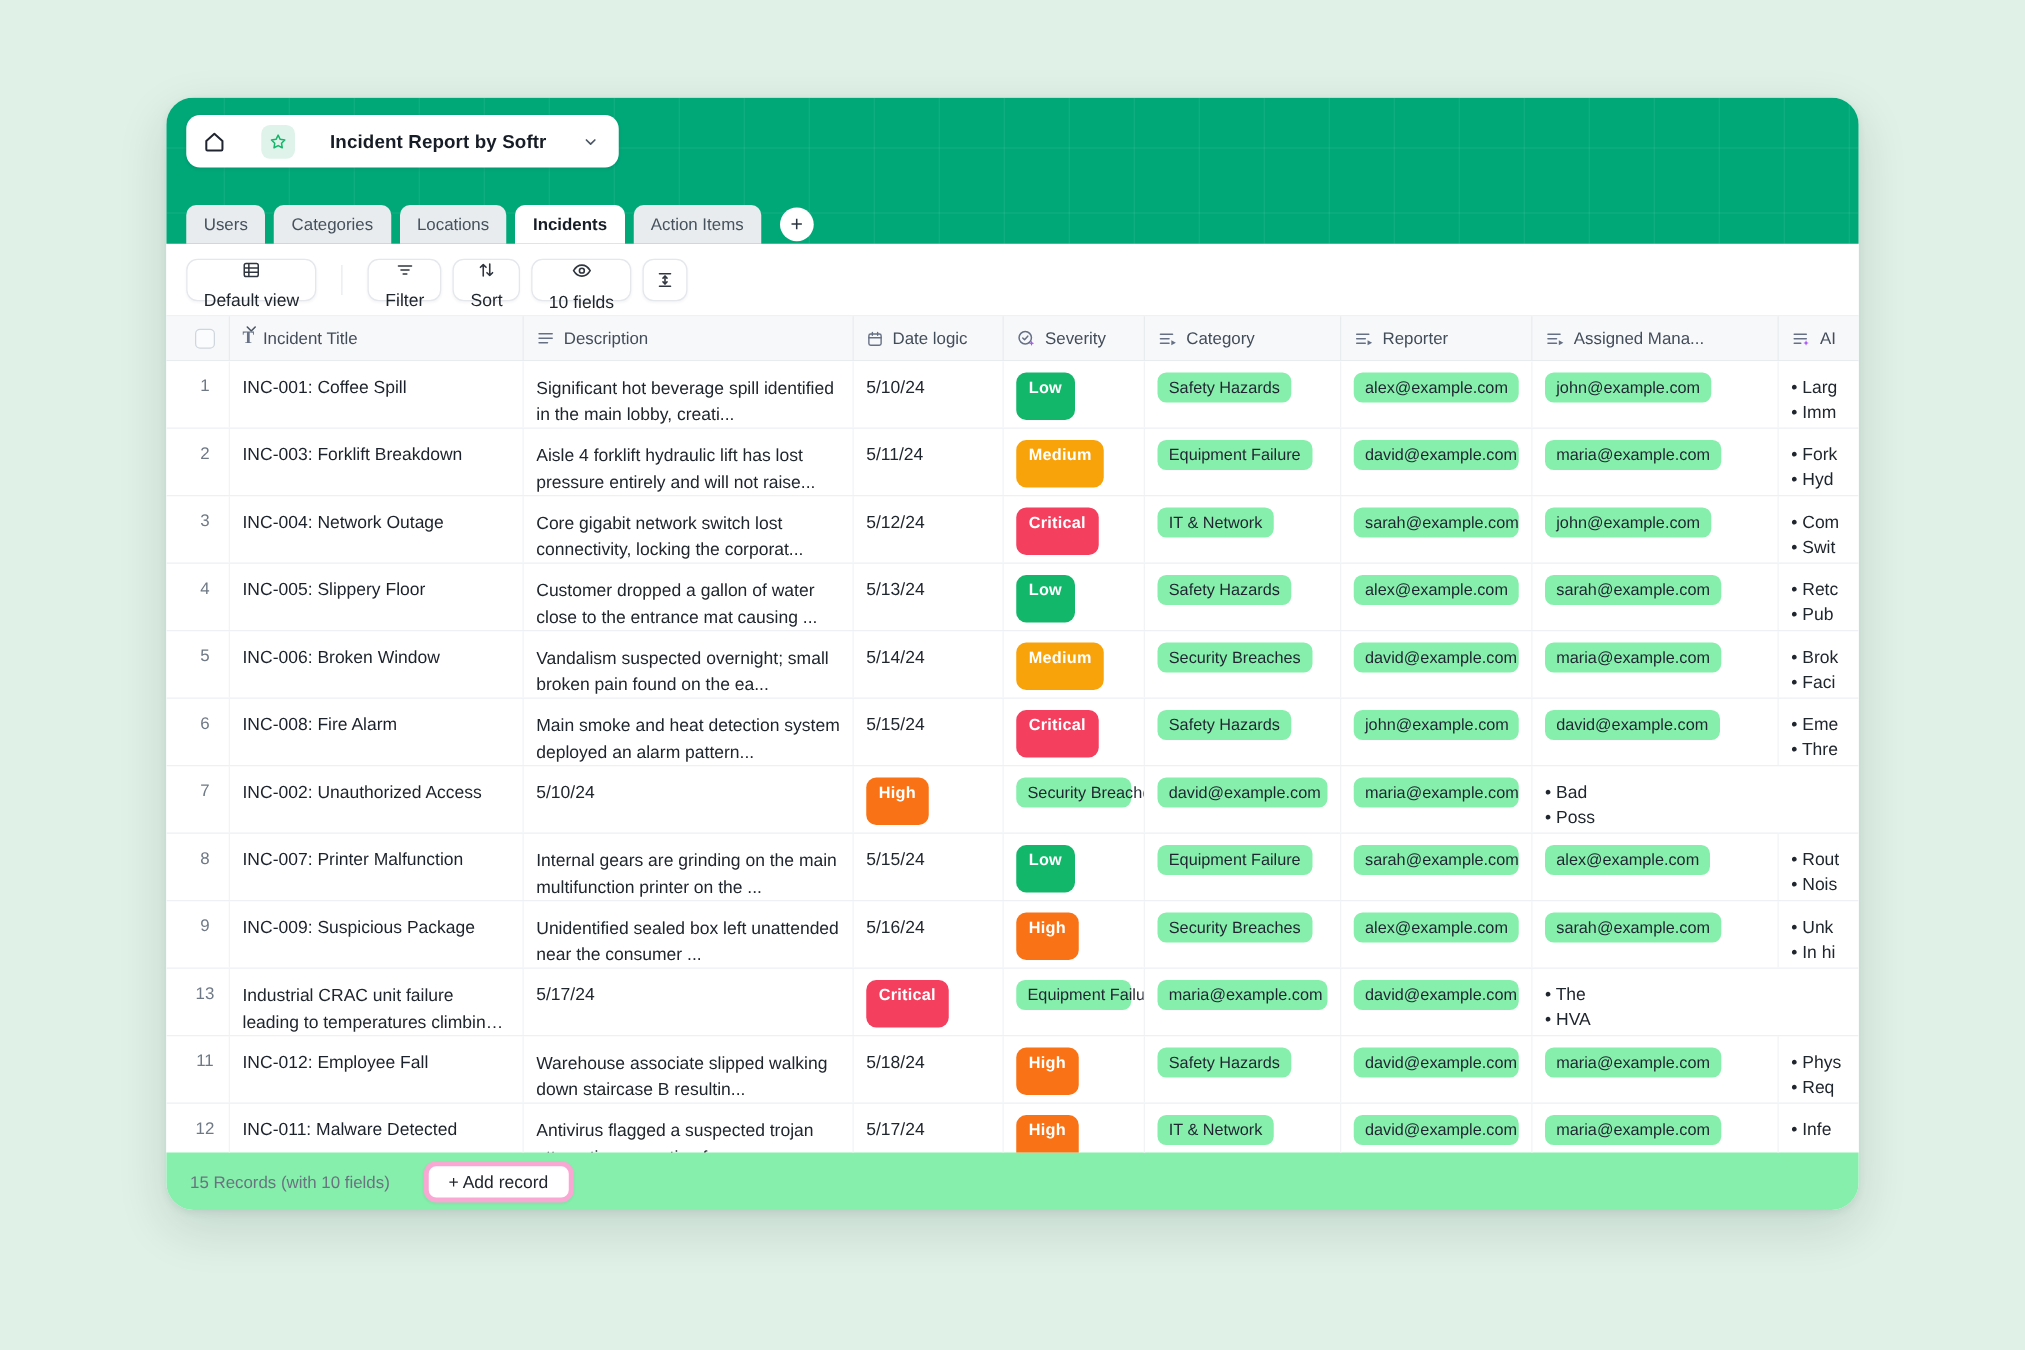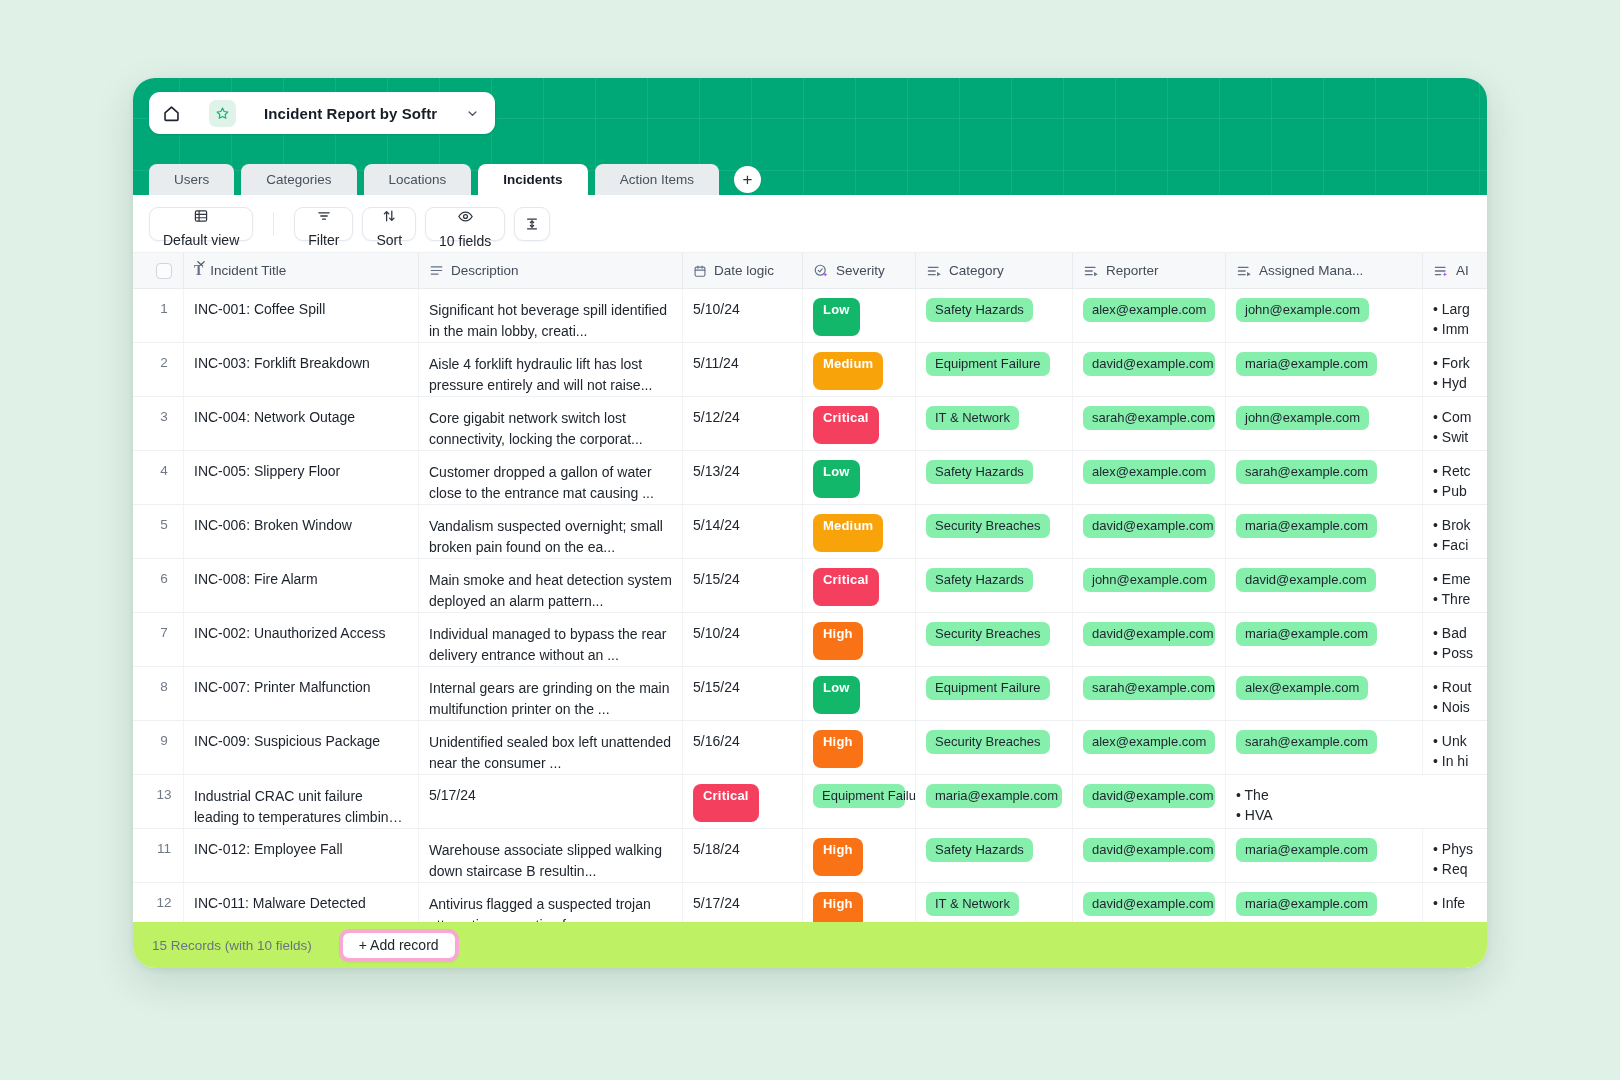--- a/index.html
+++ b/index.html
@@ -38,21 +38,21 @@
   .title-pill .app-title { font-size:15px; font-weight:700; color:#171D26; letter-spacing:.1px; }
   .star-badge {
     width:27px; height:27px; border-radius:7px; background:#DFF3EA;
     display:flex; align-items:center; justify-content:center;
   }
   .tabs {
     position:absolute; left:16px; bottom:0;
     display:flex; align-items:flex-end; gap:7px;
   }
   .tab {
-    height:31px; padding:0 25px; border-radius:8px 8px 0 0;
+    height:31px; padding:0 14px; border-radius:8px 8px 0 0;
     background:#E8ECEE; color:#46515D; font-size:13.5px; font-weight:500;
     display:flex; align-items:center; cursor:pointer; white-space:nowrap;
   }
   .tab.active { background:#fff; color:#171D26; font-weight:700; }
   .add-tab {
     width:27px; height:27px; border-radius:50%; background:#fff;
     display:flex; align-items:center; justify-content:center;
     font-size:17px; color:#2A3440; margin-left:8px; margin-bottom:2px; cursor:pointer;
   }
   
@@ -100,21 +100,21 @@
   .badge {
     display:inline-block; margin-top:9px; padding:4px 10px 19px; border-radius:8px;
     color:#fff; font-size:13px; font-weight:700; letter-spacing:.2px;
   }
   .chip {
     display:inline-block; margin-top:9px; padding:4px 9px 5px; border-radius:7px;
     background:#86efac; color:#1F2430; font-size:13px; white-space:nowrap; max-width:100%;
   }
   .td.ai { font-size:14px; padding-top:10px; line-height:20px; white-space:nowrap; }
   
-  .footer { height:46px; display:flex; align-items:center; padding-left:19px; gap:27px; background:#bef264; }
+  .footer { height:46px; display:flex; align-items:center; padding-left:19px; gap:27px; background:#86efac; }
   .records { font-size:13.5px; color:#6A7380; }
   .add-record {
     height:33px; border:4px solid #f9a8d4; border-radius:10px; background:#fff;
     display:flex; align-items:center; padding:0 16px; font-size:14px; font-weight:500;
     color:#20262E; cursor:pointer; box-shadow:0 1px 2px rgba(16,24,40,.05);
   }
   svg { display:block; }
 </style>
 </head>
 <body>
@@ -375,23 +375,20 @@
     <div class="td"><span class="chip">david@example.com</span></div>
     <div class="td ai">
           <div>• Eme</div>
           <div>• Thre</div>
         </div>
   </div>
 
   <div class="trow grid-cols">
     <div class="td num">7</div>
     <div class="td title">INC-002: Unauthorized Access</div>
-    <div class="td desc">
-          <div class="desc-clamp">Individual managed to bypass the rear delivery entrance without an ...</div>
-        </div>
     <div class="td date">5/10/24</div>
     <div class="td"><span class="badge" style="background: rgb(249, 115, 22);">High</span></div>
     <div class="td"><span class="chip">Security Breaches</span></div>
     <div class="td"><span class="chip">david@example.com</span></div>
     <div class="td"><span class="chip">maria@example.com</span></div>
     <div class="td ai">
           <div>• Bad</div>
           <div>• Poss</div>
         </div>
   </div>

